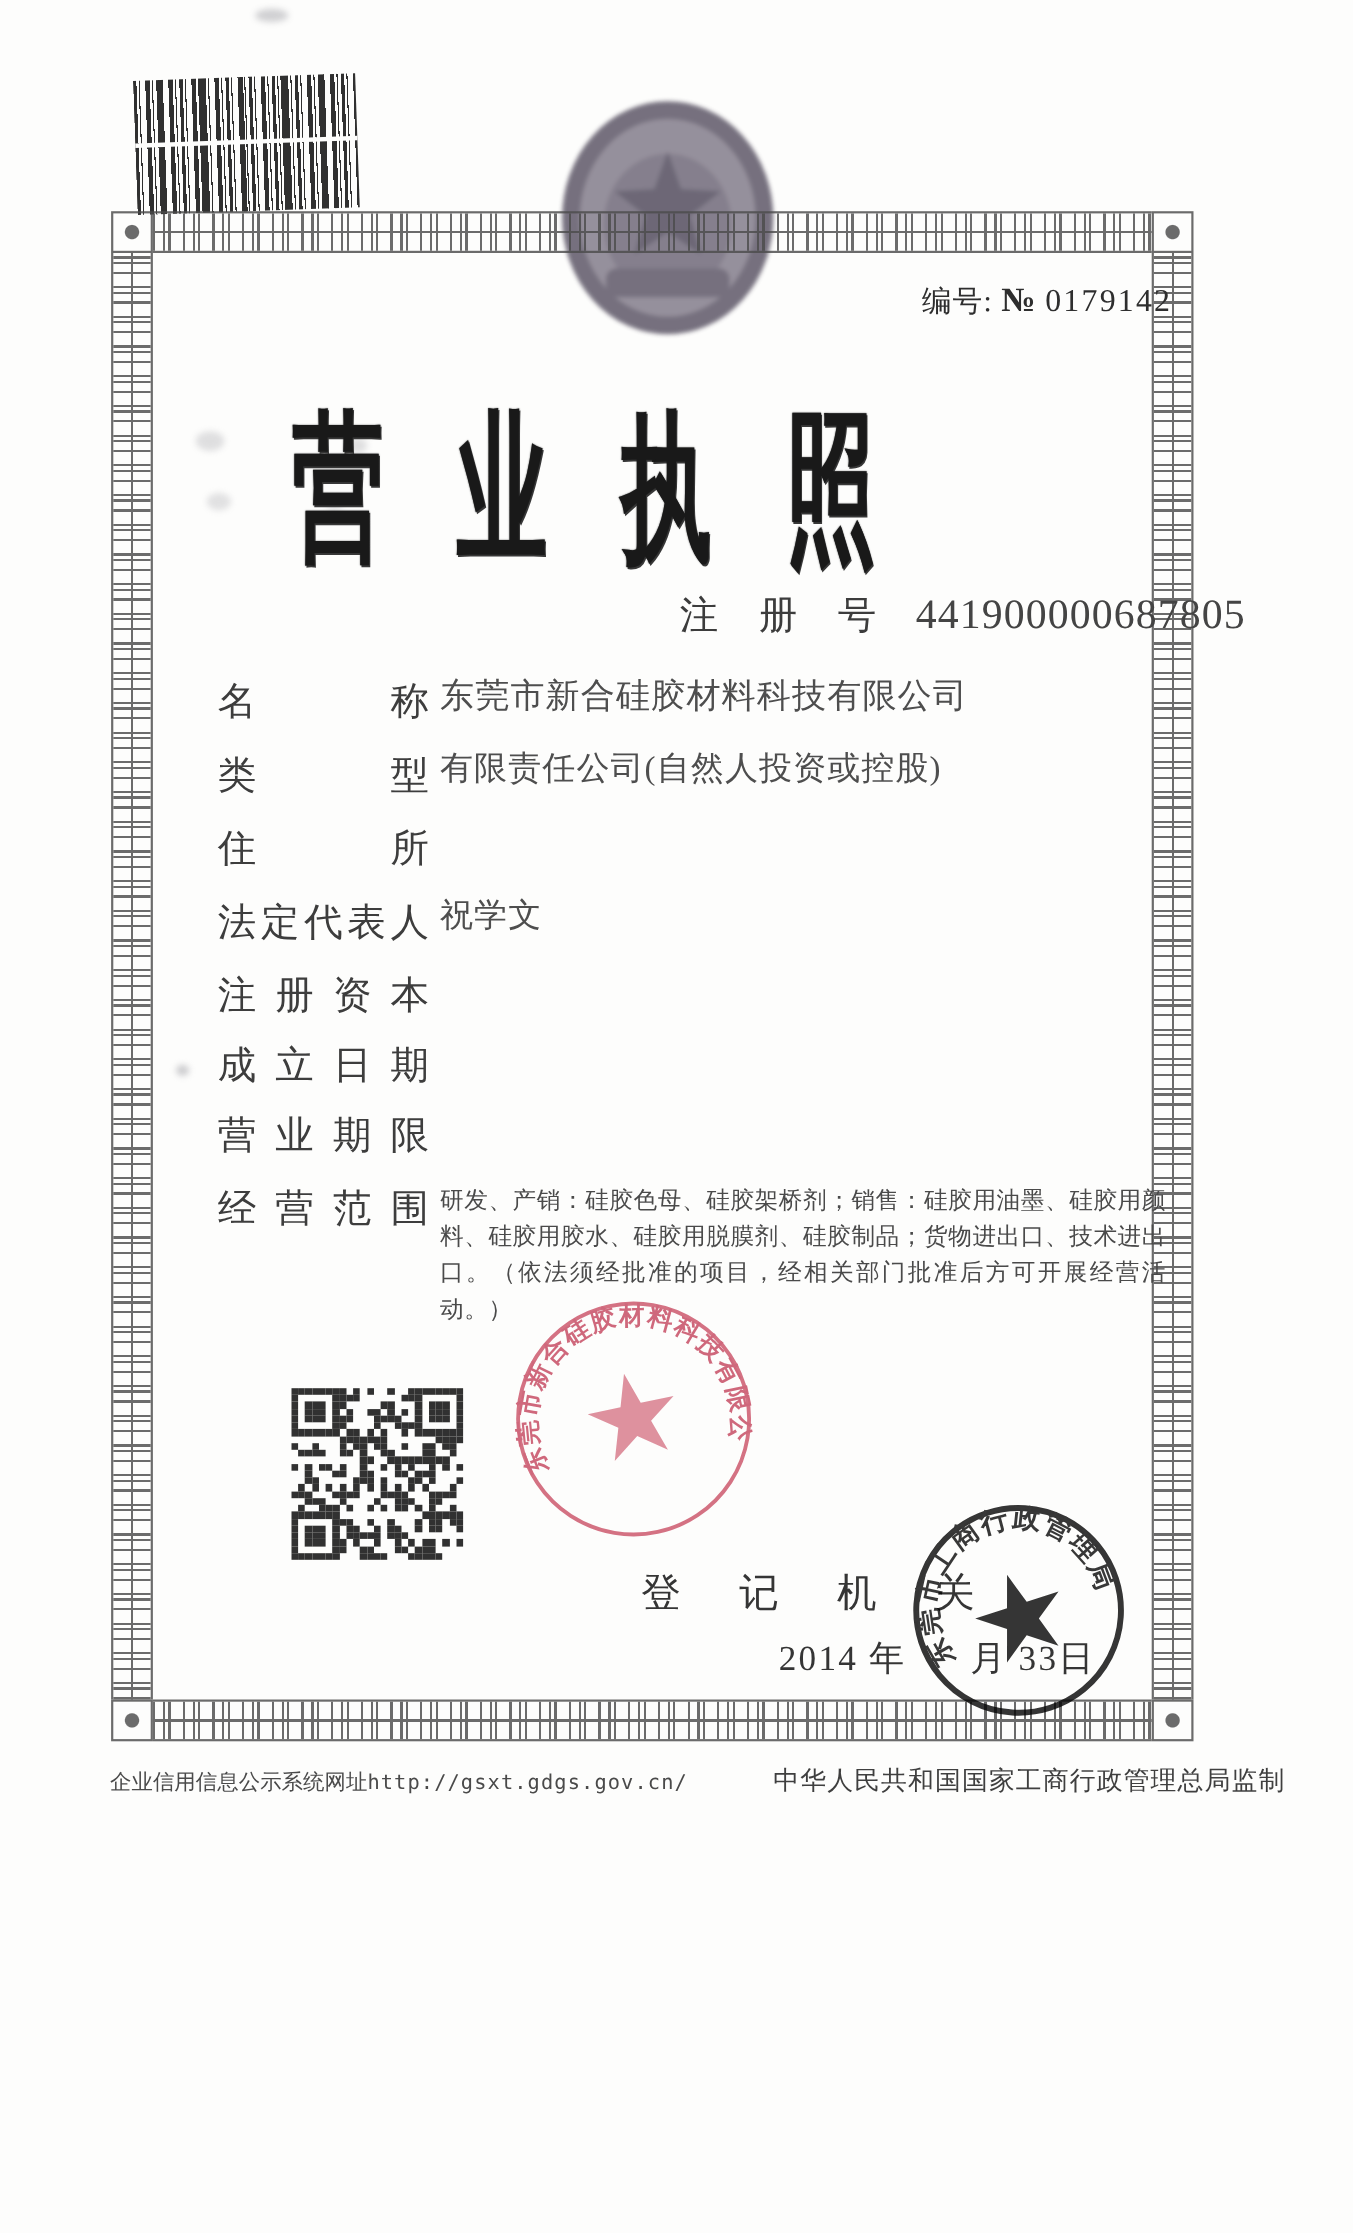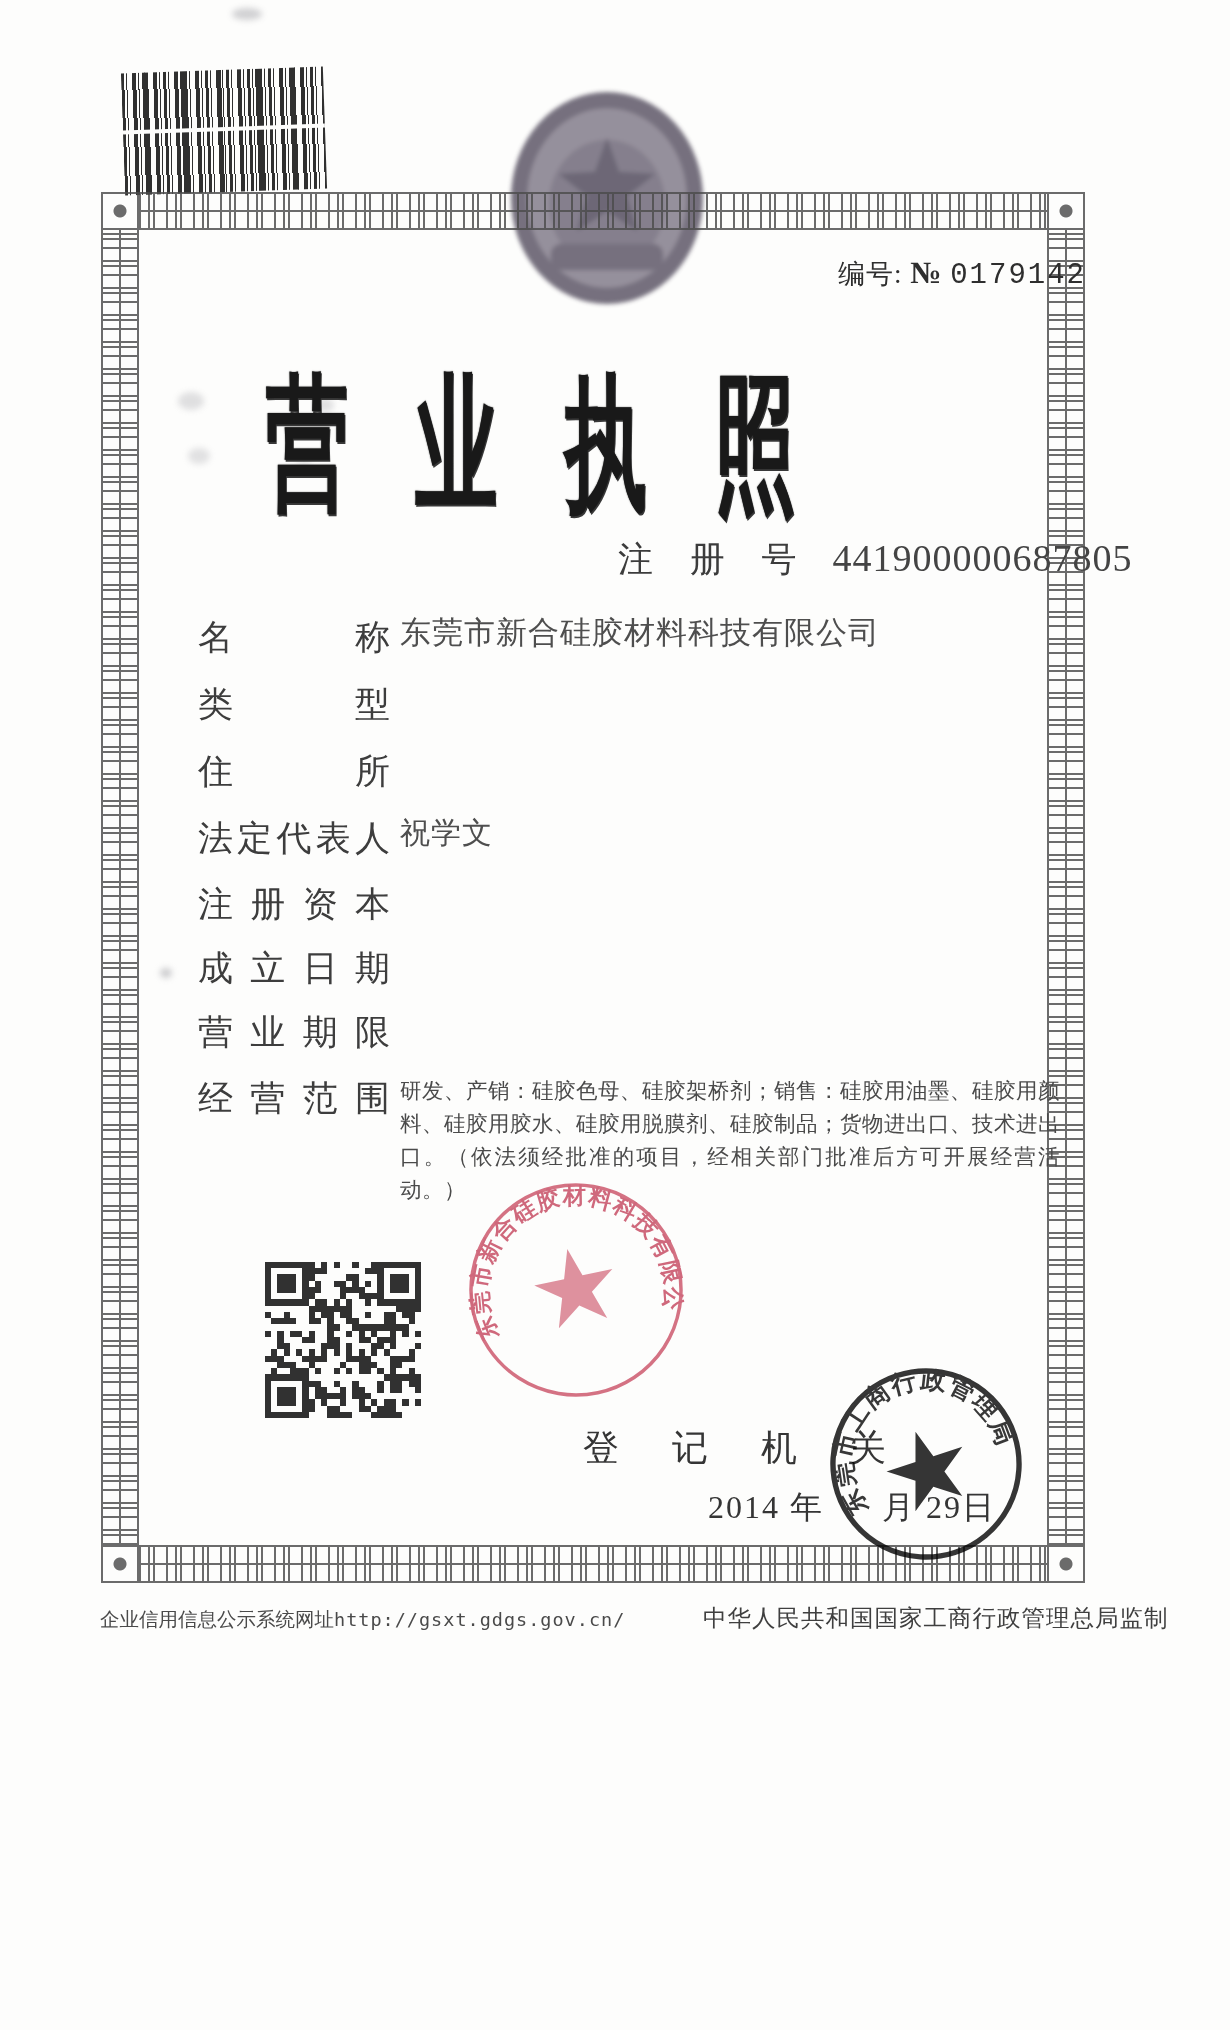--- a/index.html
+++ b/index.html
@@ -41,21 +41,21 @@
     background-image:
       repeating-linear-gradient(0deg,#4c4c4c 0 2px,transparent 2px 9px,#4c4c4c 9px 11px,transparent 11px 14px,#4c4c4c 14px 16px,transparent 16px 27px),
       repeating-linear-gradient(90deg,transparent 0 16px,#4c4c4c 16px 18px,transparent 18px 34px);
   }
   .fr-c{width:38px;height:38px;border:2px solid #4c4c4c;box-sizing:border-box;background:
       radial-gradient(circle at 50% 50%, #4c4c4c 0 6px, transparent 7px);}
 
   
   .serial{left:838px;top:255px;font-size:27px;color:#2e2e2e;letter-spacing:1px;white-space:nowrap;}
   .serial b{font-size:31px;font-weight:700;}
-  .serial .num{font-family:Liberation Mono, monospace;font-size:29px;letter-spacing:2px;}
+  .serial .num{font-family:Liberation Serif, serif;font-size:29px;letter-spacing:2px;}
 
   .title{
     left:266px;top:348px;width:620px;
     font-size:82px;font-weight:700;color:#191919;
     letter-spacing:48px;white-space:nowrap;
     transform:scaleY(1.78);transform-origin:top left;
     text-shadow:0 0 1px #222, 1px 1px 0 #3a3a3a;
   }
 
   .regno{left:618px;top:536px;white-space:nowrap;}
@@ -142,20 +142,21 @@
       <span>名</span>
       <span>称</span>
     </div>
   <div class="val name">东莞市新合硅胶材料科技有限公司</div>
 </div>
 <div class="row" style="top:681px;">
   <div class="lab" style="display: flex; justify-content: space-between;">
       <span>类</span>
       <span>型</span>
     </div>
+  <div class="val">有限责任公司(自然人投资或控股)</div>
 </div>
 <div class="row" style="top:748px;">
   <div class="lab" style="display: flex; justify-content: space-between;">
       <span>住</span>
       <span>所</span>
     </div>
 </div>
 <div class="row" style="top:815px;">
   <div class="lab" style="display: flex; justify-content: space-between;">
       <span>法</span>
@@ -531,21 +532,21 @@
       <textPath href="#arcR">东莞市新合硅胶材料科技有限公司</textPath>
     </text>
   </g>
 </svg>
 
 <div class="abs registrar">登 记 机 关</div>
 
 <div class="abs dateline">
   <span>2014</span>
   <span>年</span><span class="gap"></span><span>月</span>
-  <span>29</span><span>日</span>
+  <span>33</span><span>日</span>
 </div>
 
 <svg class="abs seal-black" width="204" height="204" viewBox="0 0 228 228">
   <g transform="rotate(-18 114 114)">
     <circle cx="114" cy="114" r="104" fill="none" stroke="#1f1f1f" stroke-width="6"></circle>
     <path d="M114 76 l10.5 32.3 34 0 -27.5 20 10.5 32.3 -27.5 -20 -27.5 20 10.5 -32.3 -27.5 -20 34 0 z" fill="#1f1f1f"></path>
     <defs>
         <path id="arcB" d="M 38,142 A 82,82 0 1 1 190,142"></path>
       </defs>
     <text font-size="28" fill="#222" letter-spacing="2" font-weight="700">

